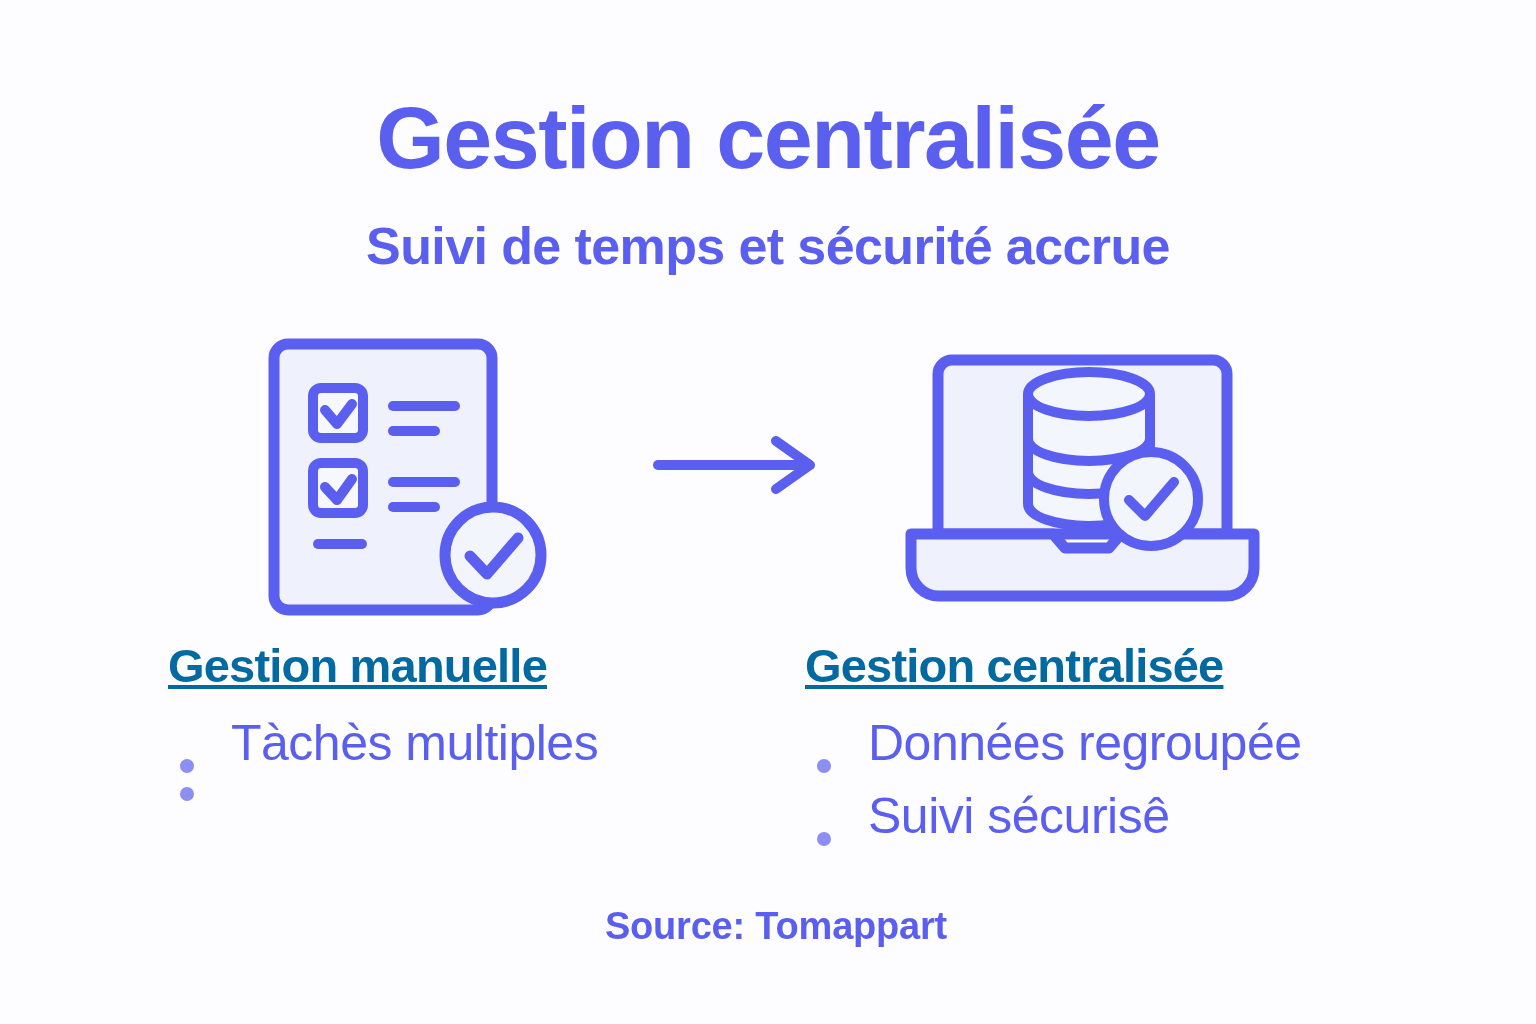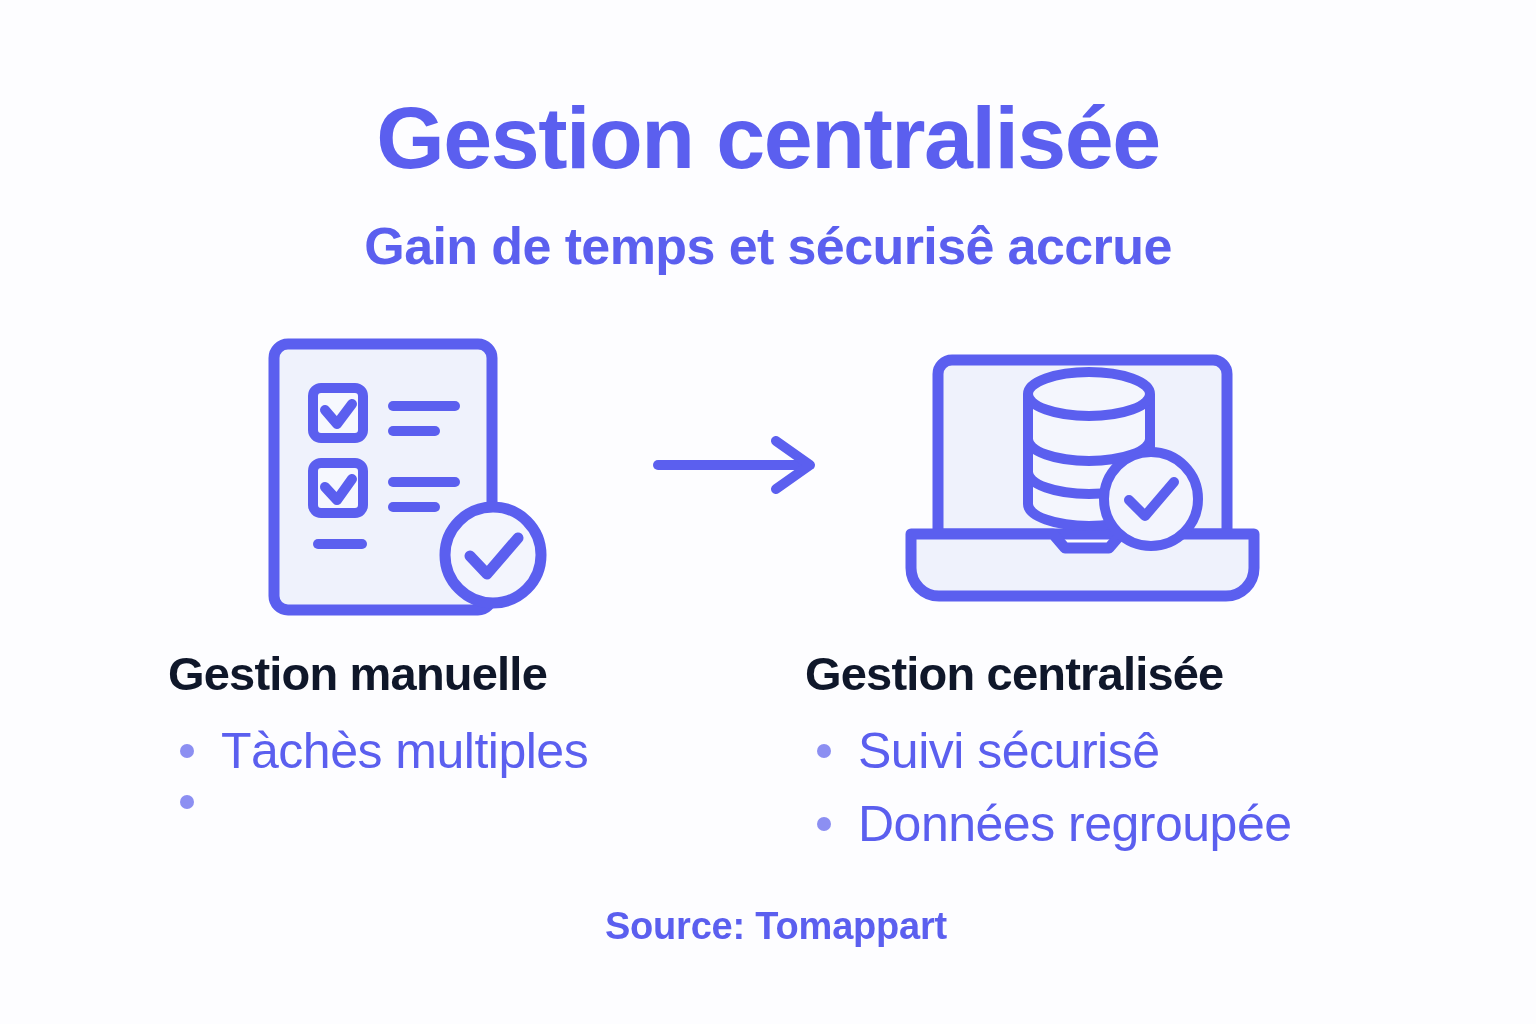--- a/index.html
+++ b/index.html
@@ -79,36 +79,38 @@
     position: absolute;
     top: 632px;
   }
   .col-left  { left: 168px;  width: 520px; }
   .col-right { left: 805px;  width: 600px; }
 
   .col-heading {
     font-size: 47px;
     font-weight: 700;
     letter-spacing: -0.8px;
-    color: #0f172a;
+    color: #0369a1;
     line-height: 1.1;
     white-space: nowrap;
-    margin: 16px 0 22px 0;
+    margin: 8px 0 22px 0;
+    text-decoration: underline;
   }
 
   .bullet-list {
     list-style: none;
     margin: 0;
     padding: 0;
   }
   .bullet-item {
     display: flex;
-    align-items: center;
+    align-items: flex-end;
     margin-bottom: 14px;
     line-height: 1.18;
+    gap: 10px;
   }
   .bullet-dot {
     flex: 0 0 auto;
     width: 14px;
     height: 14px;
     border-radius: 50%;
     background: #8C8FF2;
     margin-right: 27px;
     margin-left: 12px;
   }
@@ -134,21 +136,21 @@
     white-space: nowrap;
   }
 </style>
 </head>
 <body>
 
 <div id="infographic">
 
   <div class="title">Gestion centralisée</div>
 
-  <div class="subtitle">Gain de temps et sécurisê accrue</div>
+  <div class="subtitle">Suivi de temps et sécurité accrue</div>
 
   <div class="icon-row">
 
     <div class="icon-left">
       <svg width="300" height="290" viewBox="0 0 300 290" fill="none" xmlns="http://www.w3.org/2000/svg">
 
         <rect x="22" y="14" width="218" height="266" rx="14" ry="14" fill="#EFF2FC" stroke="#5B5FEF" stroke-width="11"></rect>
 
         <rect x="61" y="58" width="50" height="50" rx="8" ry="8" fill="#F6F8FE" stroke="#5B5FEF" stroke-width="10"></rect>
         <path d="M73 80 L85 94 L100 74" stroke="#5B5FEF" stroke-width="10" stroke-linecap="round" stroke-linejoin="round" fill="none"></path>
@@ -209,24 +211,24 @@
         <span class="bullet-dot"></span>
       </li>
     </ul>
   </div>
 
   <div class="col col-right">
     <div class="col-heading">Gestion centralisée</div>
     <ul class="bullet-list">
       <li class="bullet-item">
         <span class="bullet-dot"></span>
+        <span class="bullet-text">Données regroupée</span>
+      </li>
+      <li class="bullet-item">
+        <span class="bullet-dot"></span>
         <span class="bullet-text">Suivi sécurisê</span>
-      </li>
-      <li class="bullet-item">
-        <span class="bullet-dot"></span>
-        <span class="bullet-text">Données regroupée</span>
       </li>
     </ul>
   </div>
 
   <div class="source">Source: Tomappart</div>
 
 </div>
 
 </body></html>

